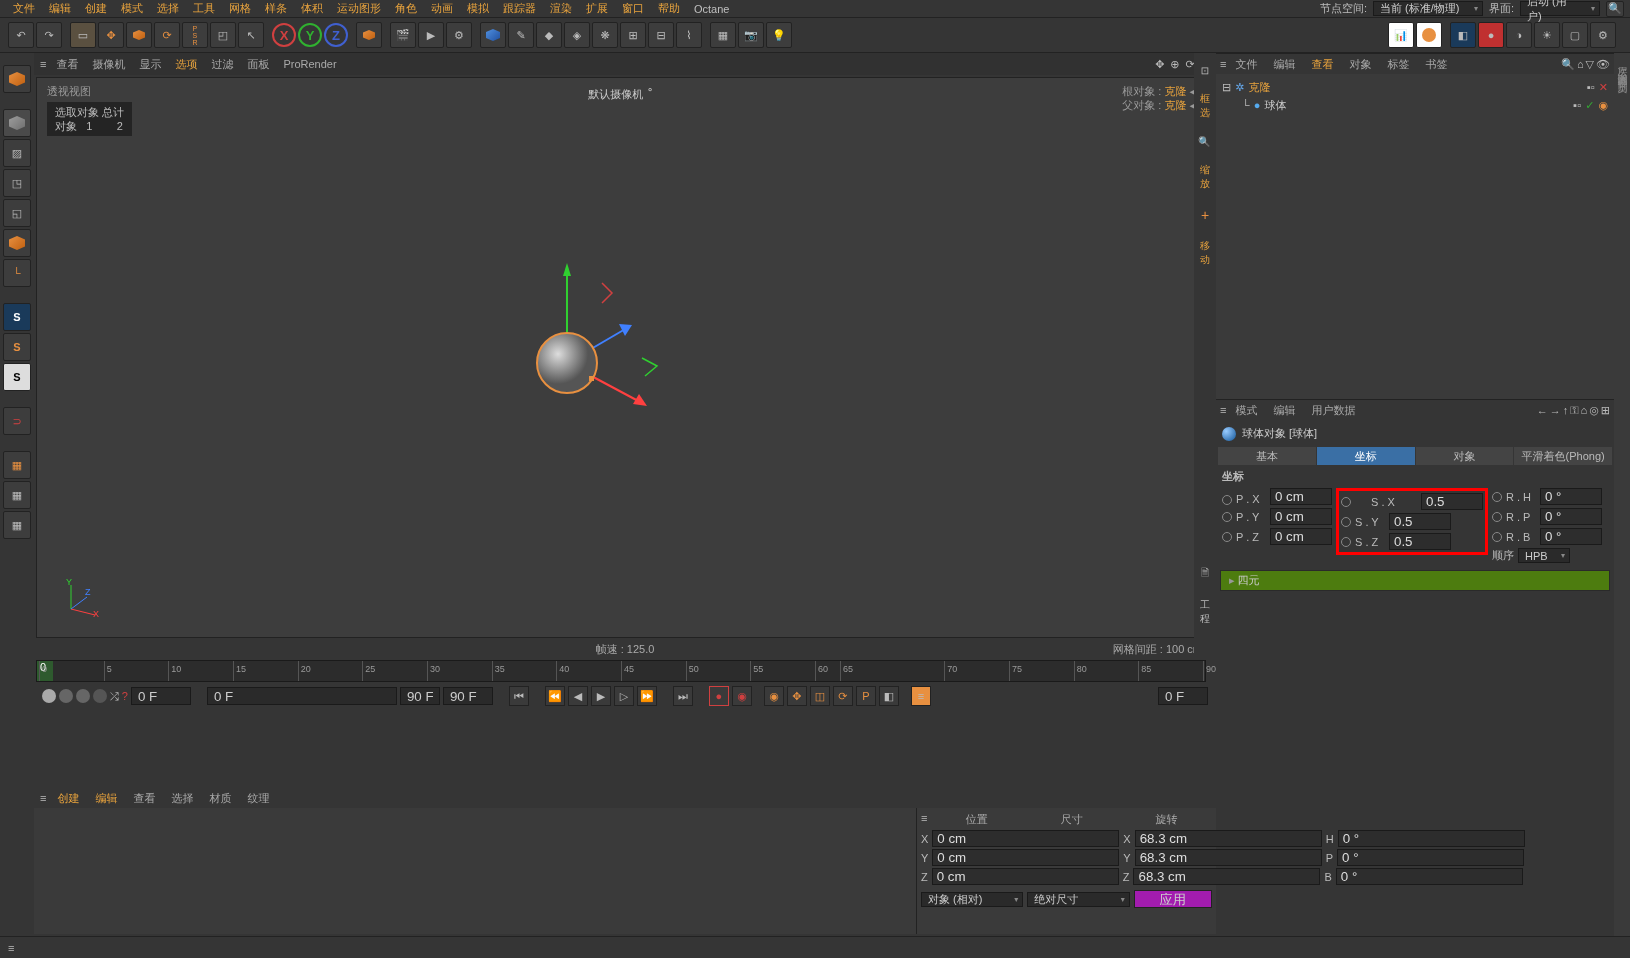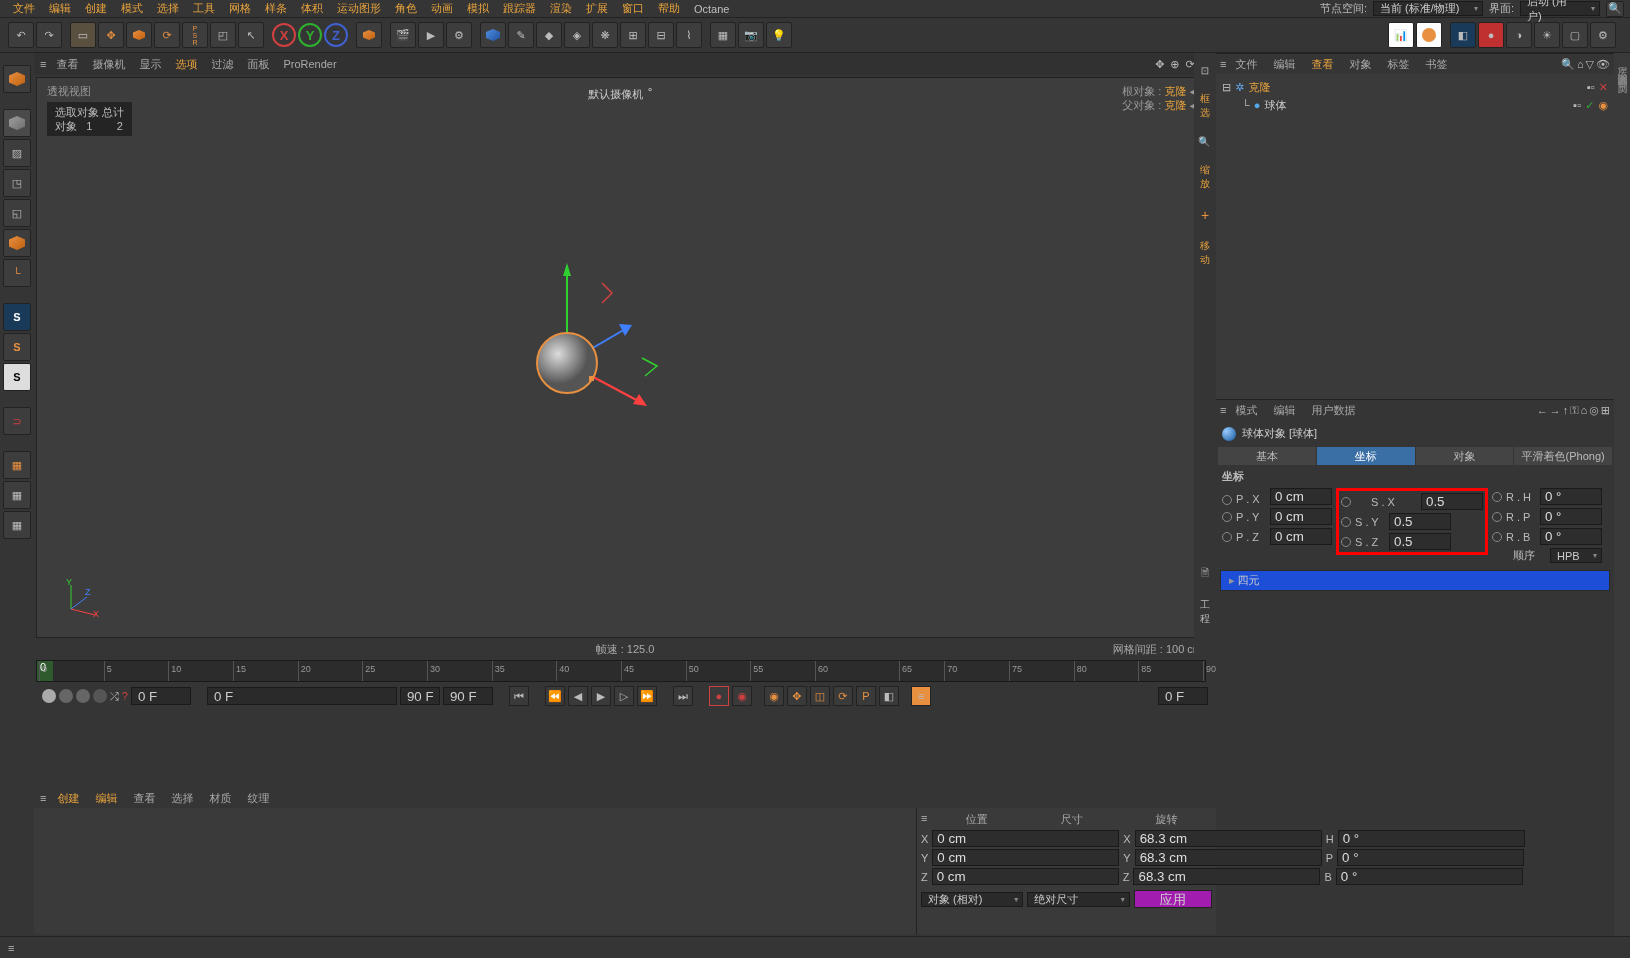--- a/index.html
+++ b/index.html
@@ -58,21 +58,21 @@
 
 
 .attr-panel { flex: 1; display: flex; flex-direction: column; }
 .attr-tabs { display: flex; height: 18px; background: #353535; gap: 1px; padding: 0 2px; }
 .attr-tab { flex: 1; background: #444; text-align: center; line-height: 18px; cursor: pointer; }
 .attr-tab.active { background: #3a6fa5; color: #fff; }
 .attr-section { padding: 4px 6px; }
 .attr-title { color: #ccc; padding: 6px; display: flex; align-items: center; gap: 6px; }
 .coord-input { background: #2d2d2d; border: 1px solid #1a1a1a; color: #ddd; height: 17px; padding: 0 4px; width: 62px; position: relative; }
 .red-box { border: 3px solid #ff0000; padding: 2px; }
-.accordion { background: #1d4ed8; border: 1px solid #2a2a2a; padding: 2px 8px; margin: 1px 4px; cursor: pointer; color: #ccc; }
+.accordion { background: #4d7c0f; border: 1px solid #2a2a2a; padding: 2px 8px; margin: 1px 4px; cursor: pointer; color: #ccc; }
 .accordion::before { content: "▸ "; color: #999; }
 
 
 .mid-strip { position: absolute; top: 53px; right: 414px; width: 22px; bottom: 300px; background: #353535; display: flex; flex-direction: column; align-items: center; gap: 8px; padding-top: 8px; color: #bbb; }
 .mid-btn { width: 18px; padding: 4px 0; text-align: center; cursor: pointer; font-size: 10px; }
 .mid-btn.orange { color: #e8a33d; }
 
 
 .timeline-area { position: absolute; left: 34px; right: 414px; bottom: 170px; height: 130px; }
 .ruler { height: 22px; background: #2c2c2c; position: relative; border: 1px solid #1a1a1a; margin: 2px 10px 2px 2px; }
@@ -432,21 +432,21 @@
         <div style="display:flex;align-items:center;gap:4px">
           <span class="bullet"></span>
           <span style="width:30px">R . P</span>
           <input class="coord-input" value="0 °" style="">
         </div>
         <div style="display:flex;align-items:center;gap:4px">
           <span class="bullet"></span>
           <span style="width:30px">R . B</span>
           <input class="coord-input" value="0 °" style="">
         </div>
-        <div style="display:flex;align-items:center;gap:15px;justify-content:flex-end">
+        <div style="display:flex;align-items:center;gap:4px;justify-content:flex-start">
           <span>顺序</span>
           <span class="dropdown" style="width:52px">HPB</span>
         </div>
       </div>
     </div>
 
     <div class="accordion">四元</div>
   </div>
 </div>
 
@@ -491,21 +491,21 @@
       </div>
       <div class="tick" style="left: 648.667px;">
         <span>50</span>
       </div>
       <div class="tick" style="left: 713.333px;">
         <span>55</span>
       </div>
       <div class="tick" style="left: 778px;">
         <span>60</span>
       </div>
-      <div class="tick" style="left: 862px;">
+      <div class="tick" style="left: 803px;">
         <span>65</span>
       </div>
       <div class="tick" style="left: 907.333px;">
         <span>70</span>
       </div>
       <div class="tick" style="left: 972px;">
         <span>75</span>
       </div>
       <div class="tick" style="left: 1036.67px;">
         <span>80</span>

